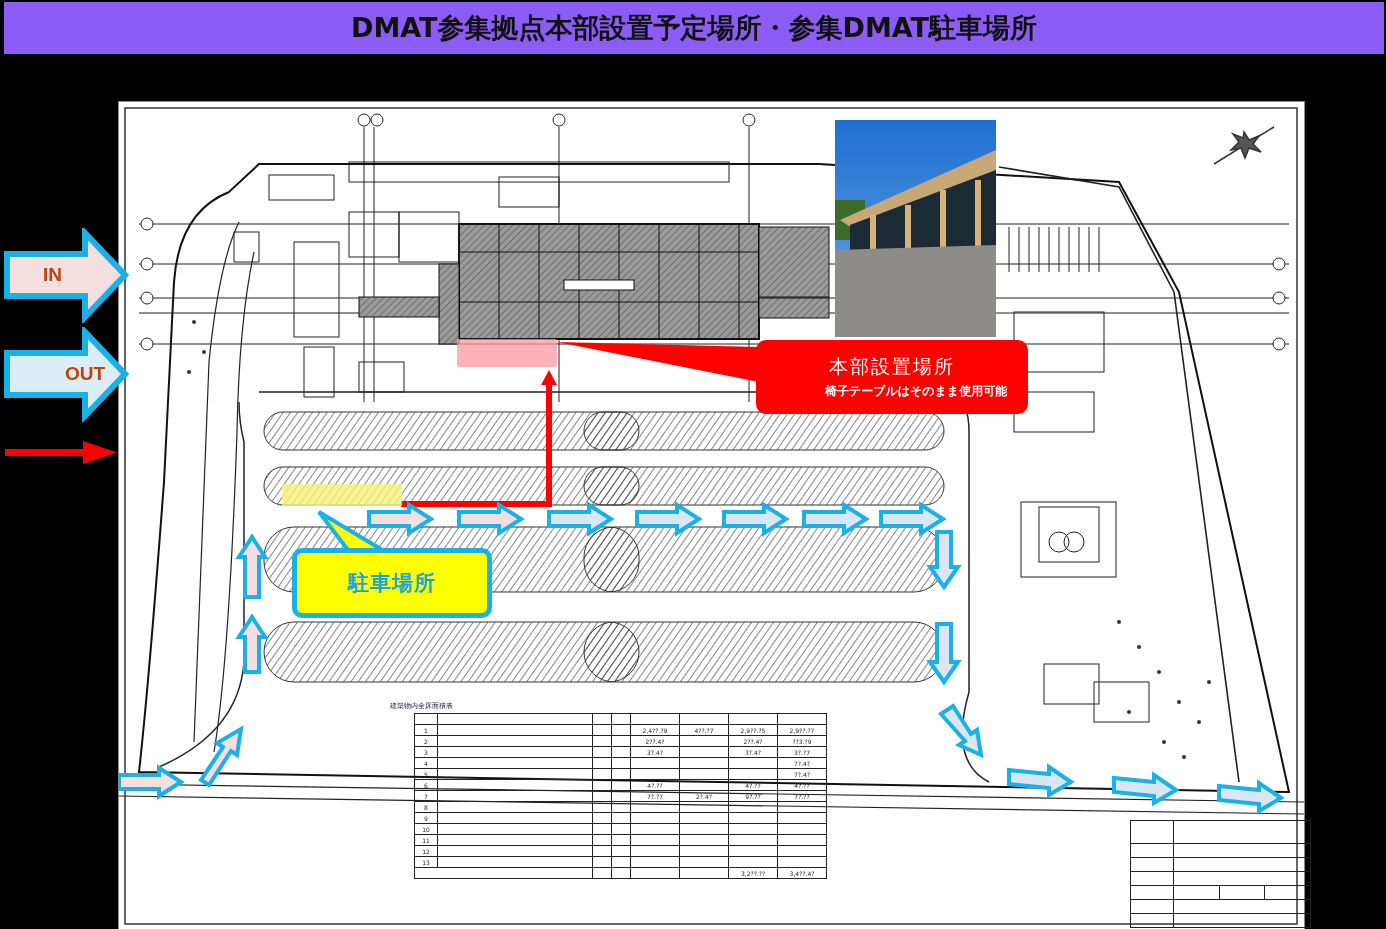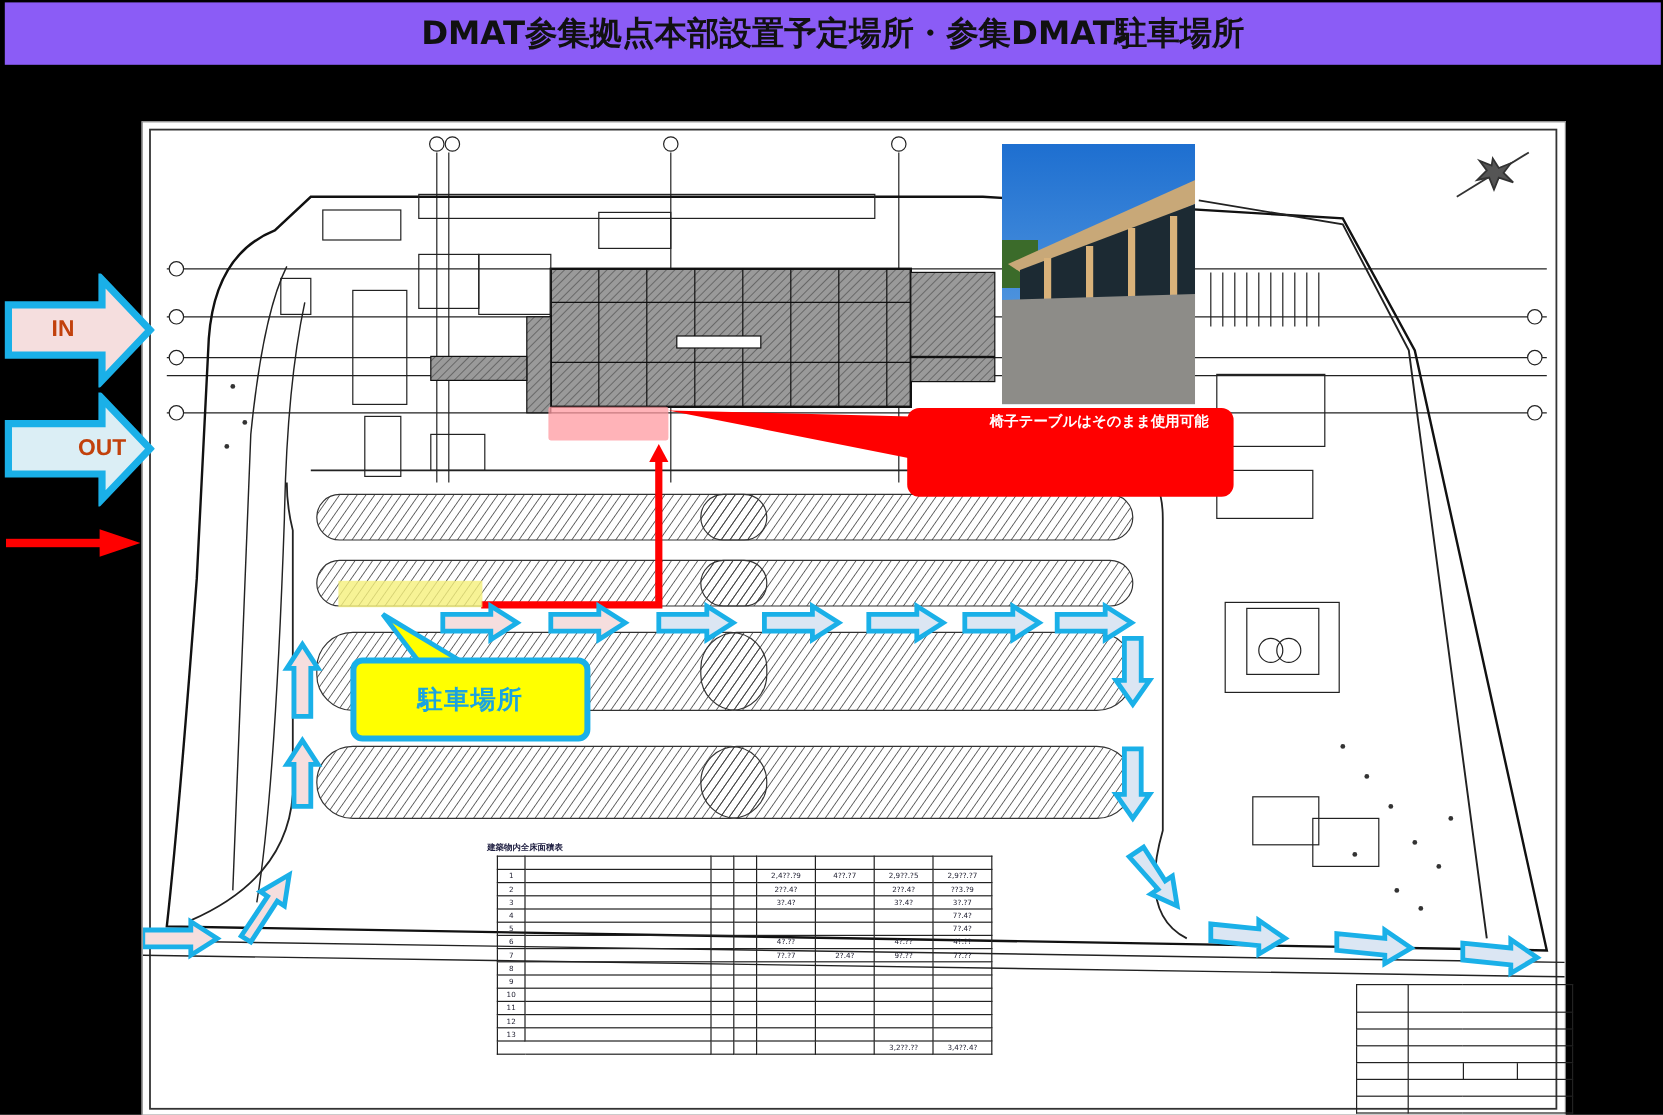--- a/index.html
+++ b/index.html
@@ -24,21 +24,21 @@
   .hq-callout .t1 { font-size:19px; margin-top:14px; letter-spacing:2px; }
   .hq-callout .t2 { font-size:12px; margin-top:3px; font-weight:bold;margin-left:48px; }
 
   .parking-callout { position:absolute; left:292px; top:548px; width:200px; height:70px; background:#ffff00;
                      border:5px solid #1ab0e8; border-radius:10px; box-sizing:border-box;
                      display:flex; align-items:center; justify-content:center; }
   .parking-callout span { font-size:21px; color:#1aa3e0; font-weight:bold; letter-spacing:1px; }
 
   .area-table { position:absolute; left:414px; top:713px; border-collapse:collapse; font-size:6px; color:#223; }
   .area-table td, .area-table th { border:1.5px solid #222; height:10px; padding:0 2px; text-align:center; }
-  .tbl-caption { position:absolute; left:406px; top:701px; font-size:7px; color:#224; font-weight:bold; }
+  .tbl-caption { position:absolute; left:390px; top:701px; font-size:7px; color:#224; font-weight:normal; }
 
   .title-block { position:absolute; left:1130px; top:820px; border-collapse:collapse; font-size:6px; color:#224; }
   .title-block td { border:1.5px solid #222; height:13px; padding:0 3px; text-align:center; }
 </style>
 </head>
 <body>
 
 <div class="title-bar">
   <span>DMAT参集拠点本部設置予定場所・参集DMAT駐車場所</span>
 </div>
@@ -257,20 +257,21 @@
       <rect x="35" y="95" width="6" height="35"></rect>
         <rect x="70" y="85" width="6" height="45"></rect>
       <rect x="105" y="70" width="6" height="60"></rect>
         <rect x="140" y="60" width="6" height="70"></rect>
     </g>
     <polygon points="0,130 161,125 161,217 0,217" fill="#8d8c88"></polygon>
   </svg>
 </div>
 
 <div class="hq-callout">
+  <div class="t1">本部設置場所</div>
   <div class="t2">椅子テーブルはそのまま使用可能</div>
 </div>
 
 <div class="parking-callout">
   <span>駐車場所</span>
 </div>
 
 <div class="tbl-caption">建築物内全床面積表</div>
 <table class="area-table">
   <tbody>

